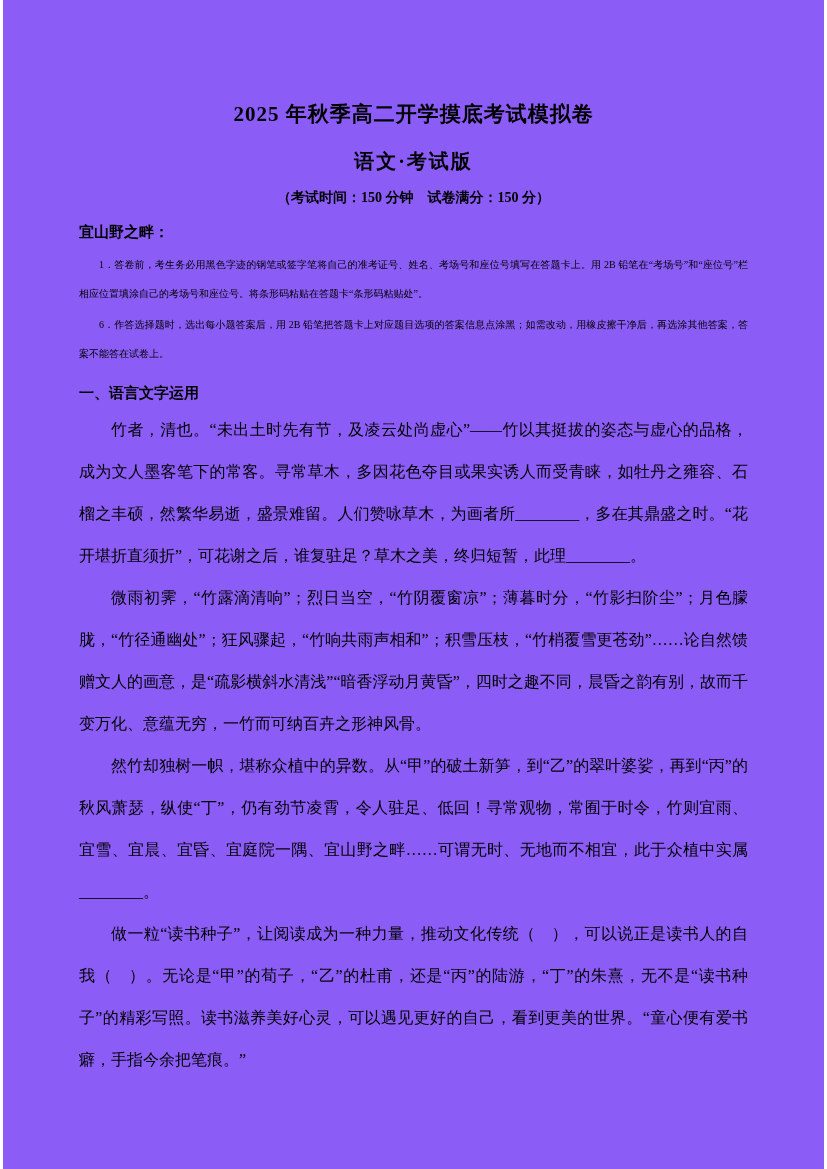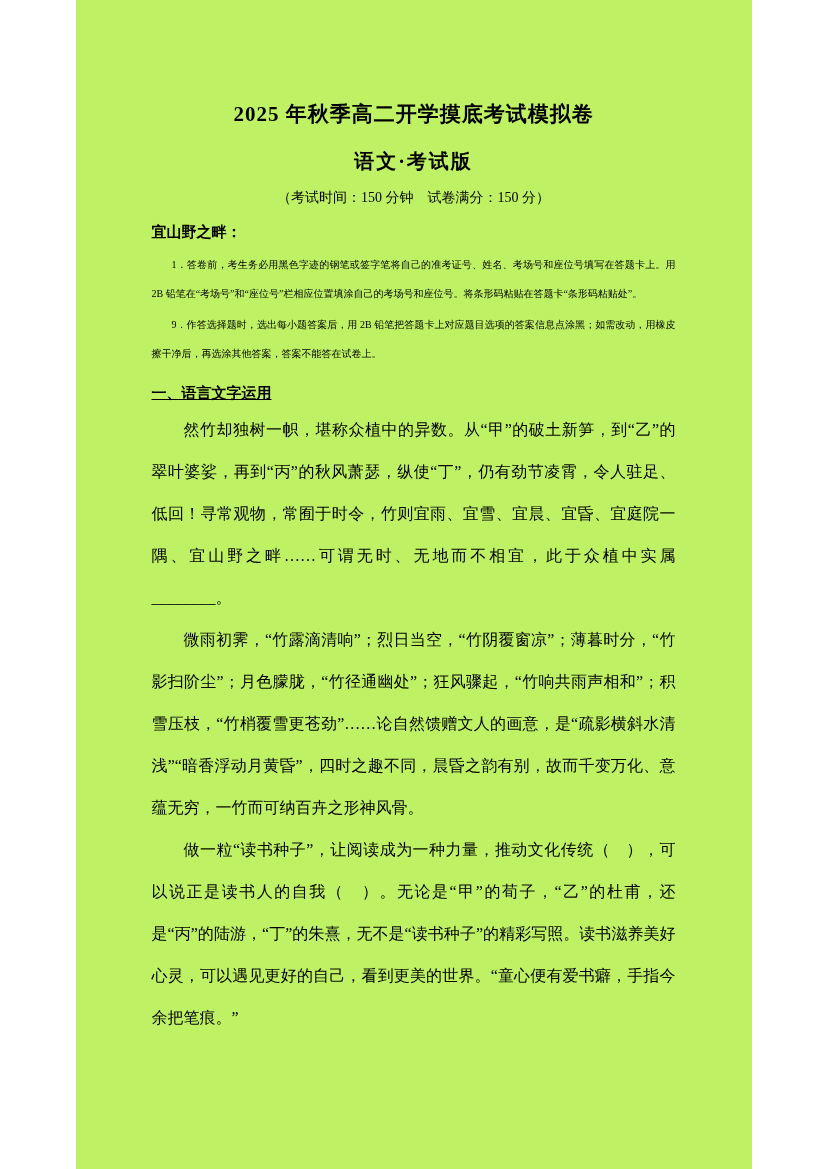--- a/index.html
+++ b/index.html
@@ -3,64 +3,63 @@
 <meta charset="utf-8">
 <style>
   * { margin: 0; padding: 0; box-sizing: border-box; }
   html, body {
     background: #ffffff;
     font-family: "Liberation Serif", "DejaVu Serif", serif;
     color: #000000;
   }
   .page {
     position: relative;
-    width: 676px;
+    width: 821px;
     height: 1169px;
     margin: 0 auto;
-    background: #bef264;
+    background: #8b5cf6;
     padding: 100px 76px 30px 76px;
     overflow: hidden;
   }
   .title {
     text-align: center;
     font-size: 21px;
     font-weight: bold;
     letter-spacing: 1px;
     margin-bottom: 20px;
   }
   .subtitle {
     text-align: center;
     font-size: 20px;
     font-weight: bold;
     letter-spacing: 2px;
     margin-bottom: 14px;
   }
   .exam-info {
     text-align: center;
     font-size: 14px;
-    font-weight: normal;
+    font-weight: bold;
     margin-bottom: 16px;
   }
   .notice-heading {
     font-size: 15px;
     font-weight: bold;
     margin-bottom: 8px;
   }
   .notice-item {
     font-size: 10px;
     line-height: 29px;
     text-indent: 2em;
     text-align: justify;
     margin-bottom: 2px;
   }
   .section-heading {
     font-size: 15px;
     font-weight: bold;
     margin: 16px 0 6px 0;
-    text-decoration: underline;
   }
   .body-para {
     font-size: 16px;
     line-height: 42px;
     text-indent: 2em;
     text-align: justify;
   }
 </style>
 </head>
 <body>
@@ -70,26 +69,27 @@
   <h1 class="title">2025 年秋季高二开学摸底考试模拟卷</h1>
 
   <h2 class="subtitle">语文·考试版</h2>
 
   <div class="exam-info">（考试时间：150 分钟　试卷满分：150 分）</div>
 
   <div class="notice-heading">宜山野之畔：</div>
 
   <p class="notice-item">1．答卷前，考生务必用黑色字迹的钢笔或签字笔将自己的准考证号、姓名、考场号和座位号填写在答题卡上。用 2B 铅笔在“考场号”和“座位号”栏相应位置填涂自己的考场号和座位号。将条形码粘贴在答题卡“条形码粘贴处”。</p>
 
-  <p class="notice-item">9．作答选择题时，选出每小题答案后，用 2B 铅笔把答题卡上对应题目选项的答案信息点涂黑；如需改动，用橡皮擦干净后，再选涂其他答案，答案不能答在试卷上。</p>
+  <p class="notice-item">6．作答选择题时，选出每小题答案后，用 2B 铅笔把答题卡上对应题目选项的答案信息点涂黑；如需改动，用橡皮擦干净后，再选涂其他答案，答案不能答在试卷上。</p>
 
 
 
   <div class="section-heading">一、语言文字运用</div>
 
+  <p class="body-para">竹者，清也。“未出土时先有节，及凌云处尚虚心”——竹以其挺拔的姿态与虚心的品格，成为文人墨客笔下的常客。寻常草木，多因花色夺目或果实诱人而受青睐，如牡丹之雍容、石榴之丰硕，然繁华易逝，盛景难留。人们赞咏草木，为画者所________，多在其鼎盛之时。“花开堪折直须折”，可花谢之后，谁复驻足？草木之美，终归短暂，此理________。</p>
+
+  <p class="body-para">微雨初霁，“竹露滴清响”；烈日当空，“竹阴覆窗凉”；薄暮时分，“竹影扫阶尘”；月色朦胧，“竹径通幽处”；狂风骤起，“竹响共雨声相和”；积雪压枝，“竹梢覆雪更苍劲”……论自然馈赠文人的画意，是“疏影横斜水清浅”“暗香浮动月黄昏”，四时之趣不同，晨昏之韵有别，故而千变万化、意蕴无穷，一竹而可纳百卉之形神风骨。</p>
 
   <p class="body-para">然竹却独树一帜，堪称众植中的异数。从“甲”的破土新笋，到“乙”的翠叶婆娑，再到“丙”的秋风萧瑟，纵使“丁”，仍有劲节凌霄，令人驻足、低回！寻常观物，常囿于时令，竹则宜雨、宜雪、宜晨、宜昏、宜庭院一隅、宜山野之畔……可谓无时、无地而不相宜，此于众植中实属________。</p>
-
-  <p class="body-para">微雨初霁，“竹露滴清响”；烈日当空，“竹阴覆窗凉”；薄暮时分，“竹影扫阶尘”；月色朦胧，“竹径通幽处”；狂风骤起，“竹响共雨声相和”；积雪压枝，“竹梢覆雪更苍劲”……论自然馈赠文人的画意，是“疏影横斜水清浅”“暗香浮动月黄昏”，四时之趣不同，晨昏之韵有别，故而千变万化、意蕴无穷，一竹而可纳百卉之形神风骨。</p>
 
   <p class="body-para">做一粒“读书种子”，让阅读成为一种力量，推动文化传统（　），可以说正是读书人的自我（　）。无论是“甲”的荀子，“乙”的杜甫，还是“丙”的陆游，“丁”的朱熹，无不是“读书种子”的精彩写照。读书滋养美好心灵，可以遇见更好的自己，看到更美的世界。“童心便有爱书癖，手指今余把笔痕。”</p>
 
 </div>
 
 </body></html>

